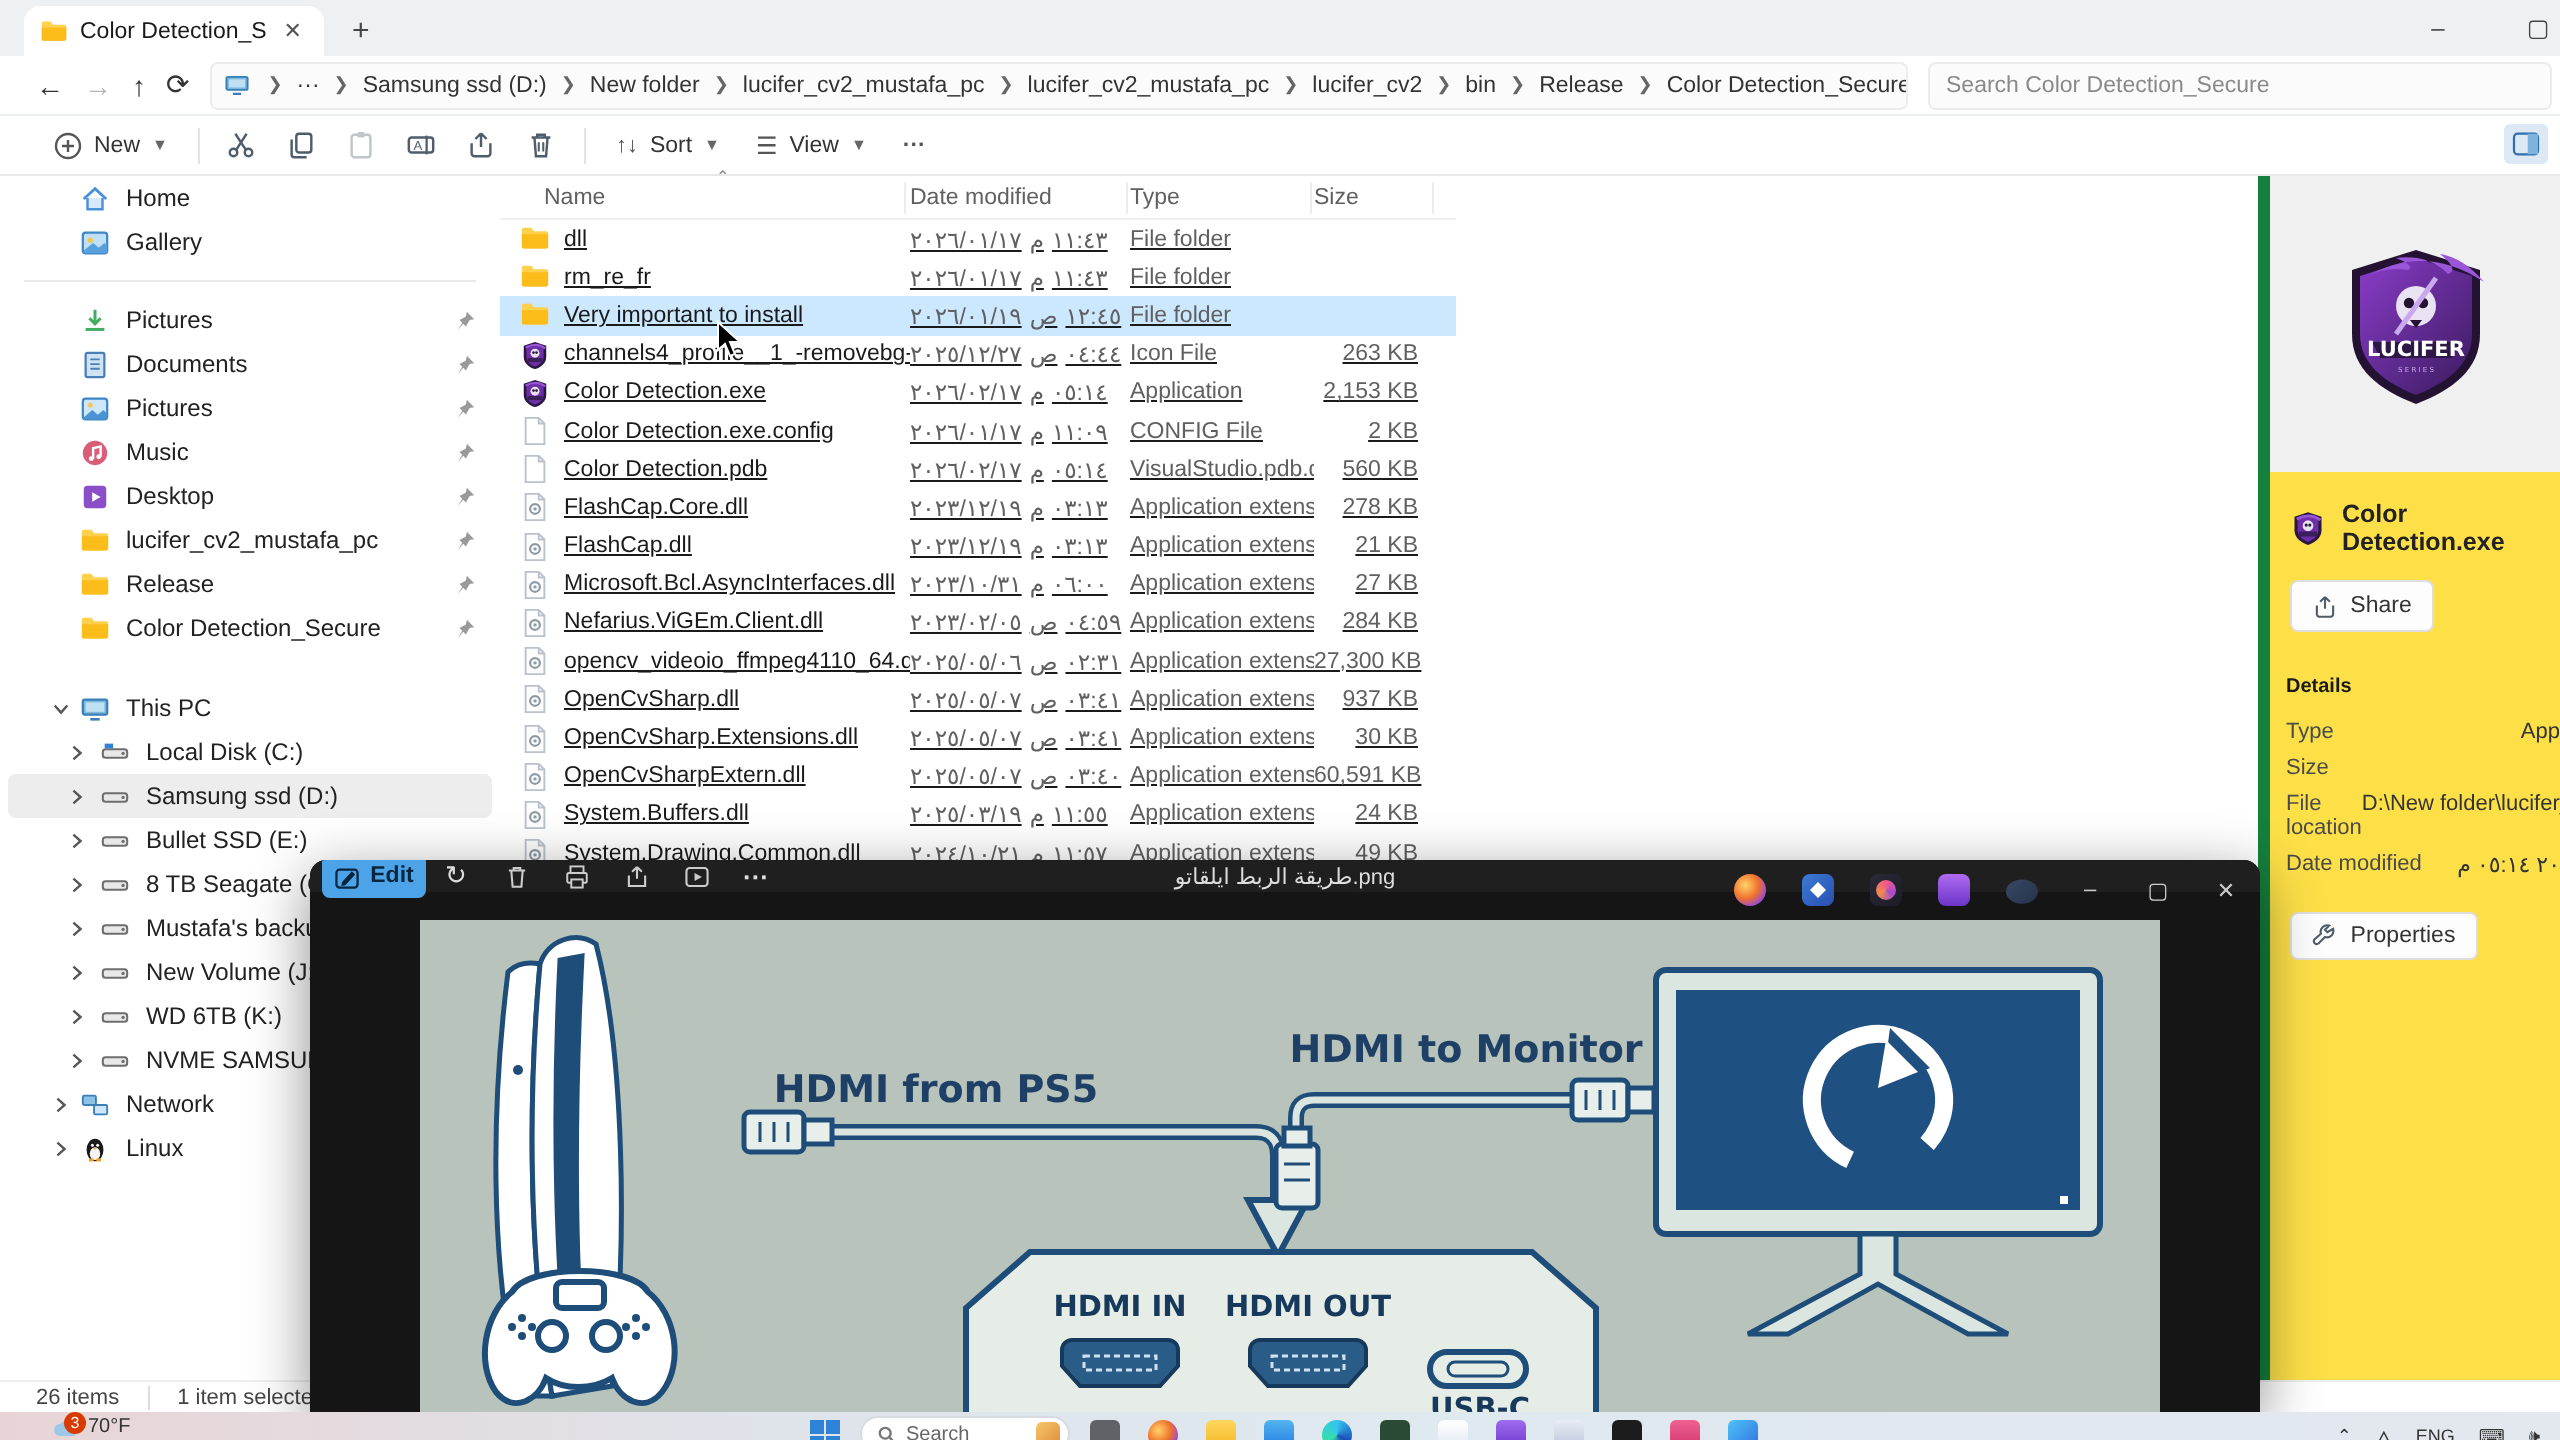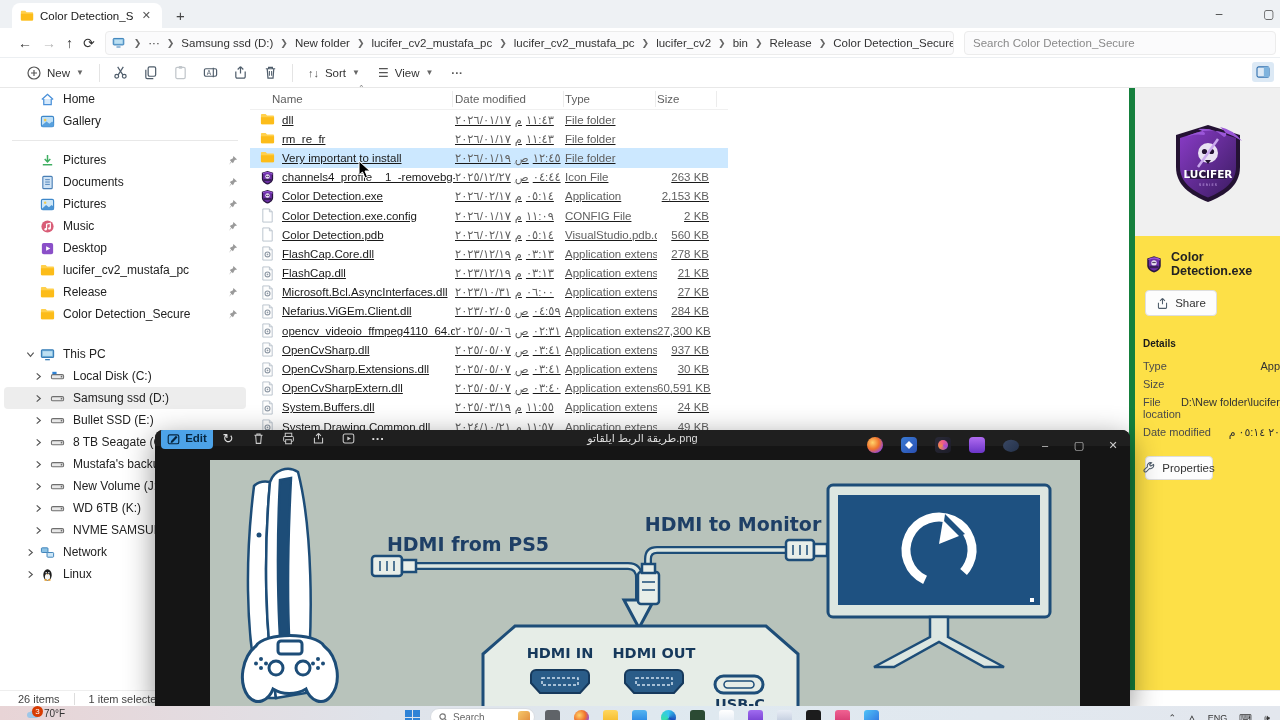--- a/index.html
+++ b/index.html
@@ -56,21 +56,21 @@
   .colsep { position:absolute; top:3px; width:1px; height:16px; background:#ececec; }
 
   
   .preview { position:absolute; right:0; top:88px; width:151px; bottom:30px; background:#fde047; border-left:6px solid #15803d; }
   .thumb-area { height:148px; background:#f0f0f0; display:flex; align-items:center; justify-content:center; }
   .pv-name { display:flex; align-items:center; gap:8px; padding:14px 0 0 10px; font-size:12.5px; font-weight:bold; color:#222; }
   .share-btn { margin:12px 0 0 10px; width:72px; height:26px; border:1px solid #dedede; border-radius:4px; display:flex; align-items:center; justify-content:center; gap:6px; font-size:11.5px; color:#333; background:#fdfdfd; }
   .pv-details-h { margin:22px 0 8px 8px; font-size:10px; font-weight:bold; }
   .pv-row { display:flex; justify-content:space-between; padding:3px 0 3px 8px; font-size:11px; color:#4a4a4a; }
   .pv-row .val { color:#333; white-space:nowrap; display:flex; gap:3px; }
-  .props-btn { margin:14px 0 0 10px; width:68px; height:24px; border:1px solid #dedede; border-radius:4px; display:flex; align-items:center; justify-content:center; gap:6px; font-size:11.5px; color:#333; background:#fdfdfd; }
+  .props-btn { margin:14px 0 0 10px; width:94px; height:24px; border:1px solid #dedede; border-radius:4px; display:flex; align-items:center; justify-content:center; gap:6px; font-size:11.5px; color:#333; background:#fdfdfd; }
 
   .statusbar { position:absolute; left:0; bottom:14px; right:0; height:16px; background:#fff; border-top:1px solid #eee; display:flex; align-items:center; font-size:11px; color:#444; gap:14px; padding-left:18px; }
 
   
   .photos { position:absolute; left:155px; top:430px; width:975px; height:276px; background:#151515; z-index:5; border-radius:8px 8px 0 0; box-shadow:0 8px 30px rgba(0,0,0,.45); overflow:hidden; }
   .p-titlebar { height:16px; background:#1f1f1f; display:flex; align-items:center; position:relative; }
   .edit-btn { margin-left:6px; height:22px; width:52px; background:#4da3e8; border-radius:4px; display:flex; align-items:center; justify-content:center; gap:5px; color:#06263f; font-size:11.5px; font-weight:bold; }
   .p-icon { width:30px; height:22px; display:flex; align-items:center; justify-content:center; color:#ddd; font-size:13px; }
   .p-title { position:absolute; left:50%; transform:translateX(-50%); color:#ddd; font-size:11px; direction:ltr; }
   .p-right { position:absolute; right:0; top:0; height:30px; display:flex; align-items:center; }

